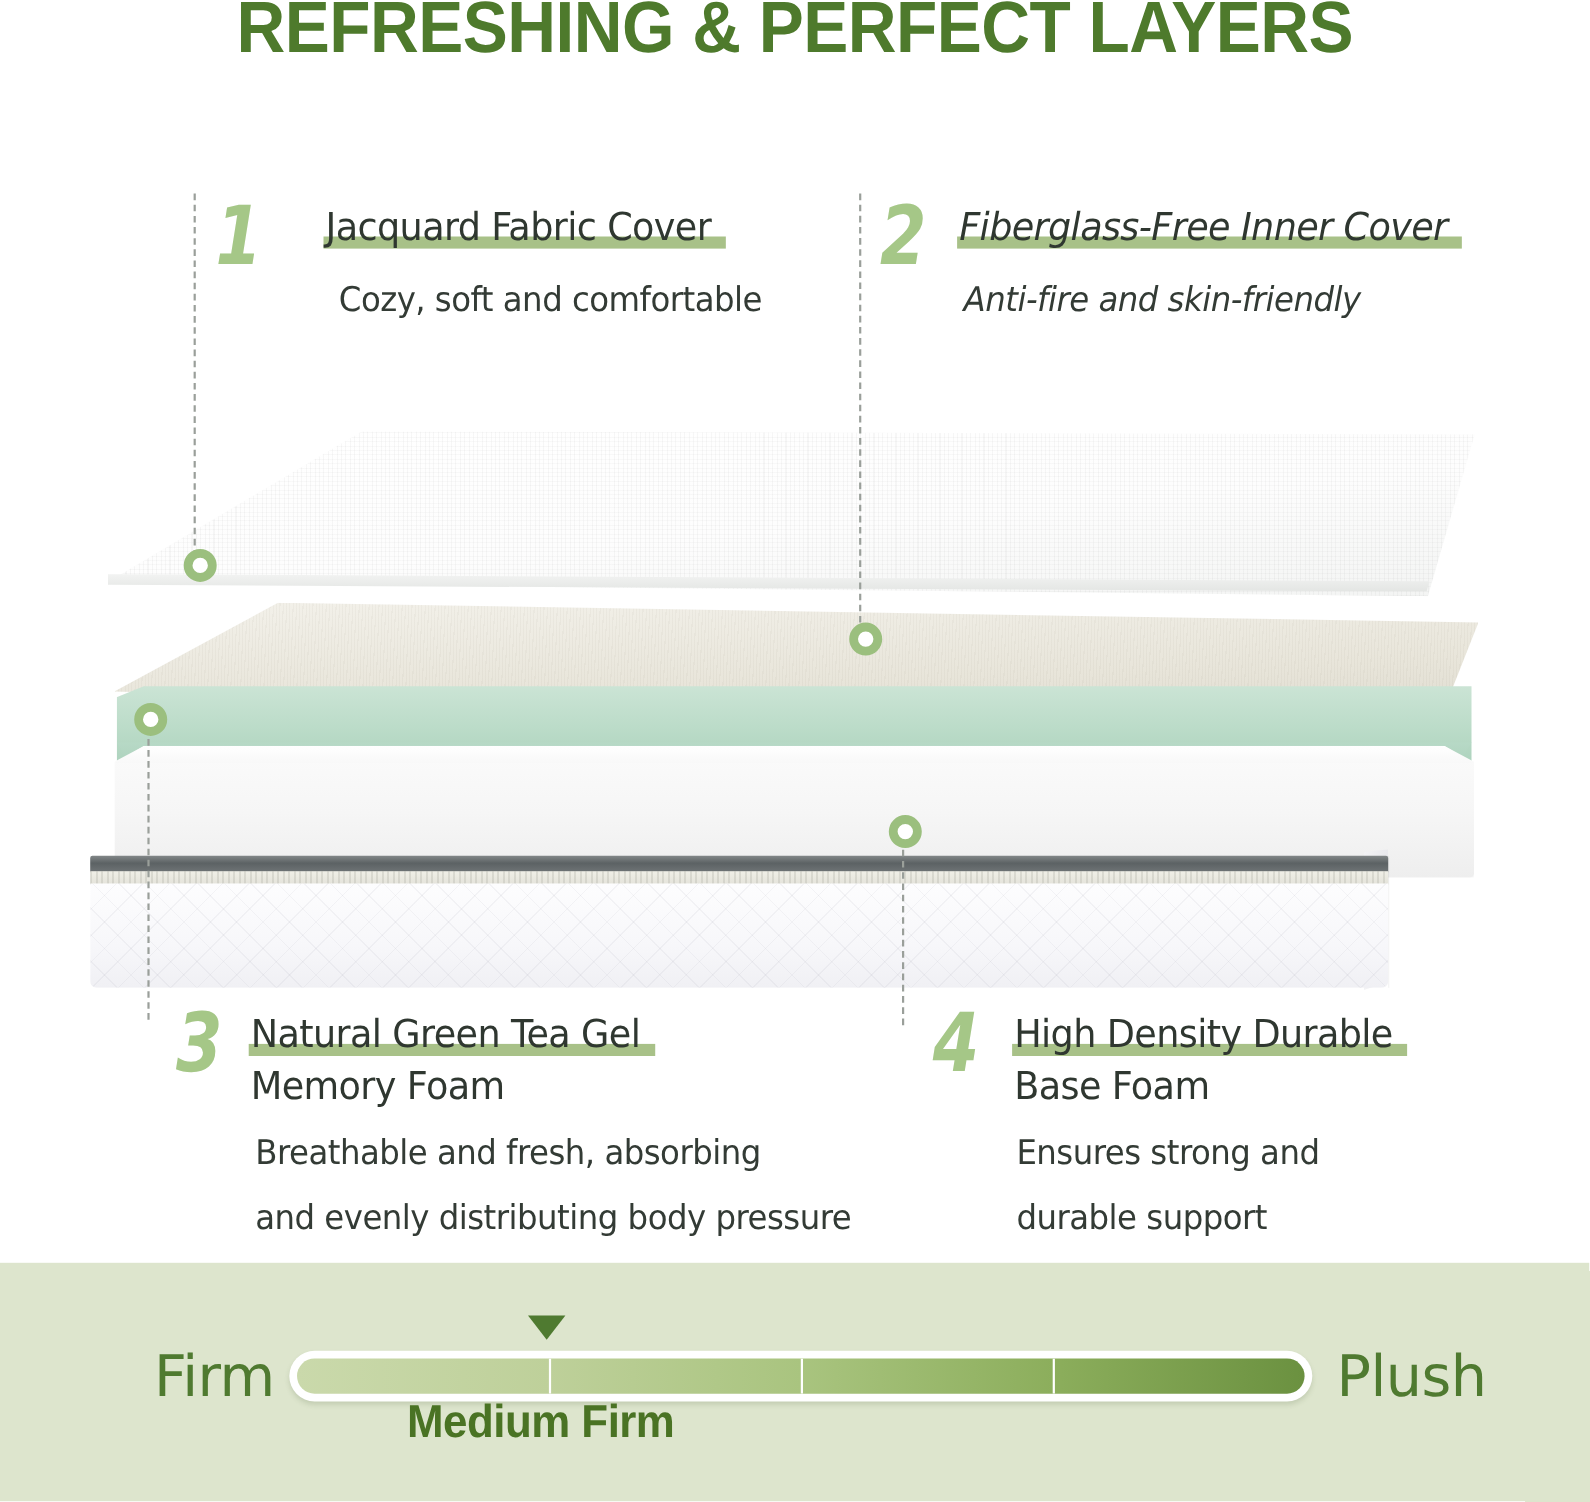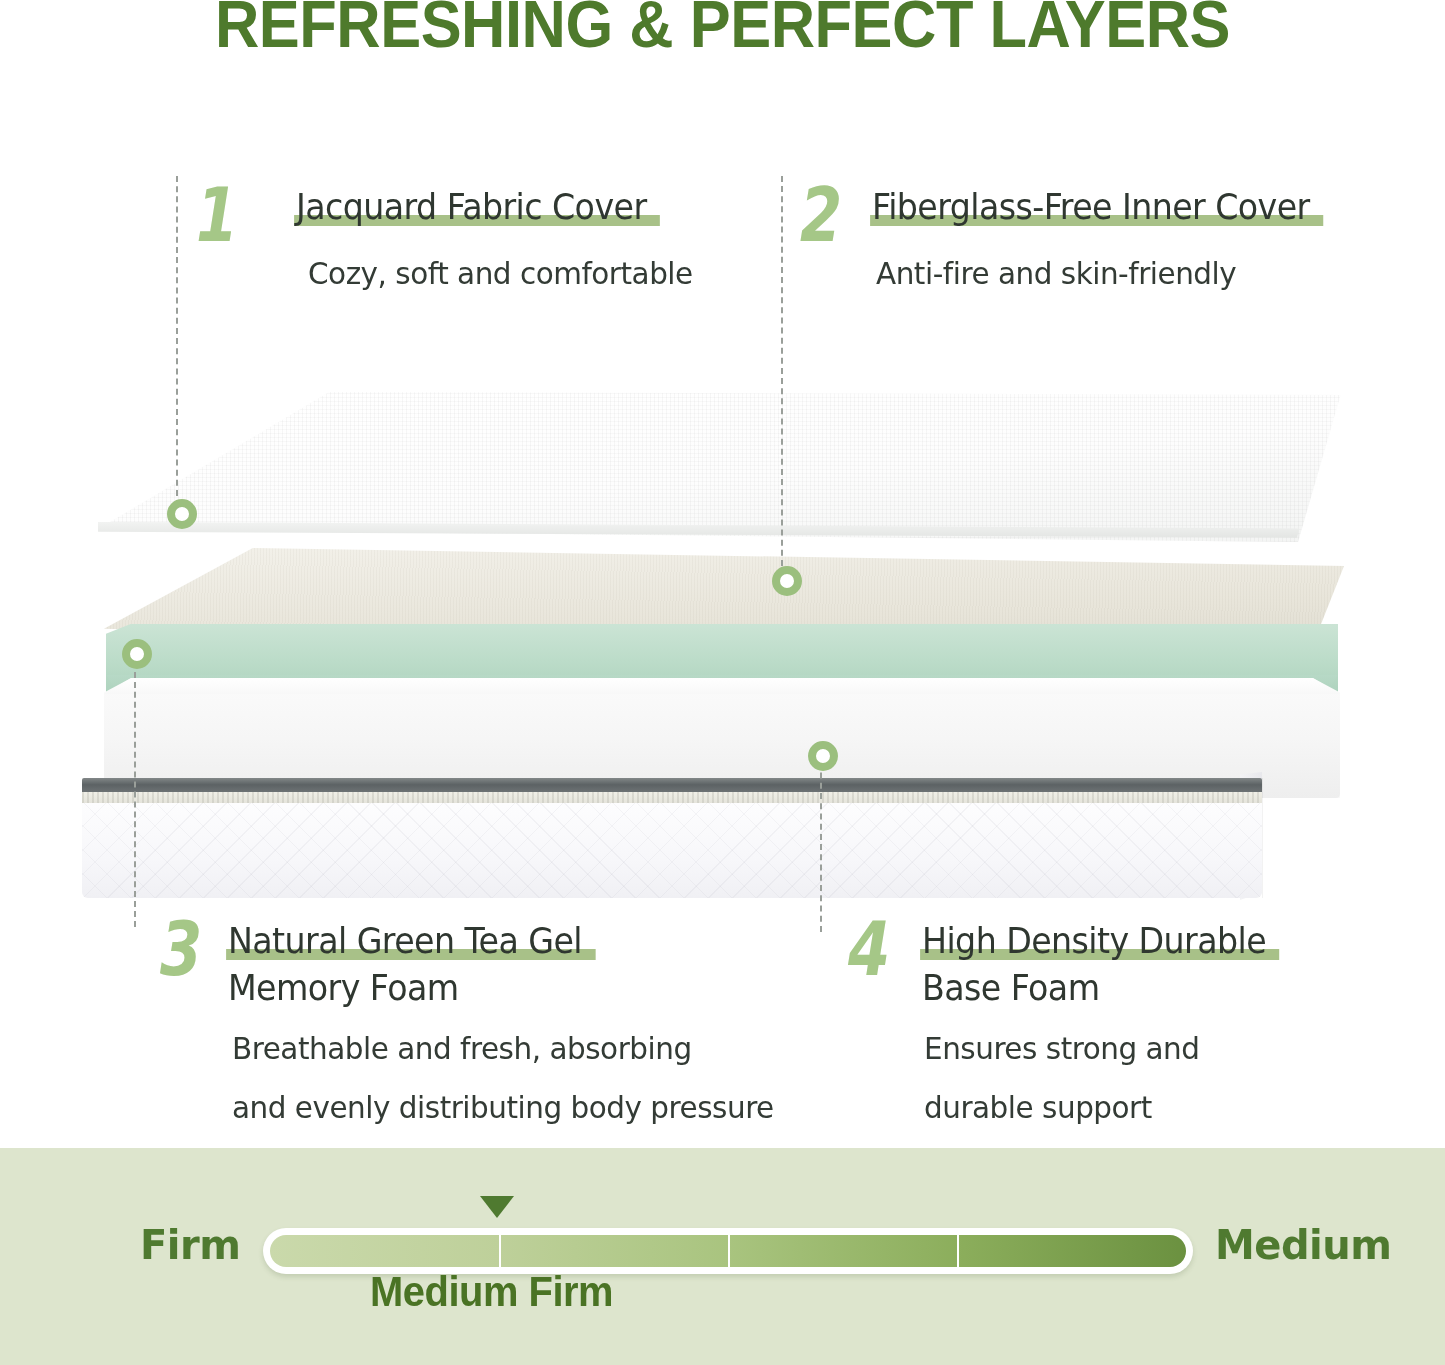--- a/index.html
+++ b/index.html
@@ -81,21 +81,21 @@
   }
 
   
   #co1{left:196px;top:178px;}
   #co1 .co-num{left:0;top:0;}
   #co1 .co-body{left:100px;top:6px;}
   #co1 .co-sub{margin-top:20px;margin-left:12px;}
 
   #co2{left:800px;top:178px;}
   #co2 .co-num{left:0;top:0;}
-  #co2 .co-body{left:72px;top:6px;}
+  #co2 .co-body{left:72px;top:6px;font-style:italic;}
   #co2 .co-sub{margin-top:20px;margin-left:4px;}
 
   #co3{left:160px;top:912px;}
   #co3 .co-num{left:0;top:0;}
   #co3 .co-body{left:68px;top:6px;}
   #co3 .co-sub{margin-top:14px;margin-left:4px;}
 
   #co4{left:848px;top:912px;}
   #co4 .co-num{left:0;top:0;}
   #co4 .co-body{left:74px;top:6px;}
@@ -253,22 +253,22 @@
 
   
   .band{
     position:absolute;left:0;top:1148px;
     width:1445px;height:217px;
     background:#dde5cd;
   }
   .band-label{
     position:absolute;
     font-family:"DejaVu Sans", sans-serif;
-    font-weight:700;
-    font-size:40px;
+    font-weight:400;
+    font-size:52px;
     color:#4f7a30;
     letter-spacing:-0.5px;
   }
   #firm-label{left:140px;top:1222px;}
   #plush-label{left:1215px;top:1222px;}
 
   .scale-wrap{
     position:absolute;
     left:263px;top:1228px;
     width:930px;height:46px;
@@ -389,21 +389,21 @@
       <span class="co-head"><span class="hl">High Density Durable</span></span>
       <span class="co-head">Base Foam</span>
       <span class="co-sub">Ensures strong and</span>
       <span class="co-sub">durable support</span>
     </div>
   </div>
 
   <div class="band"></div>
 
   <div class="band-label" id="firm-label">Firm</div>
-  <div class="band-label" id="plush-label">Medium</div>
+  <div class="band-label" id="plush-label">Plush</div>
 
   <div class="scale-wrap">
     <div class="scale-track">
       <div class="seg-div" style="left:25%"></div>
       <div class="seg-div" style="left:50%"></div>
       <div class="seg-div" style="left:75%"></div>
     </div>
   </div>
 
   <div class="tri" id="tri-marker"></div>

